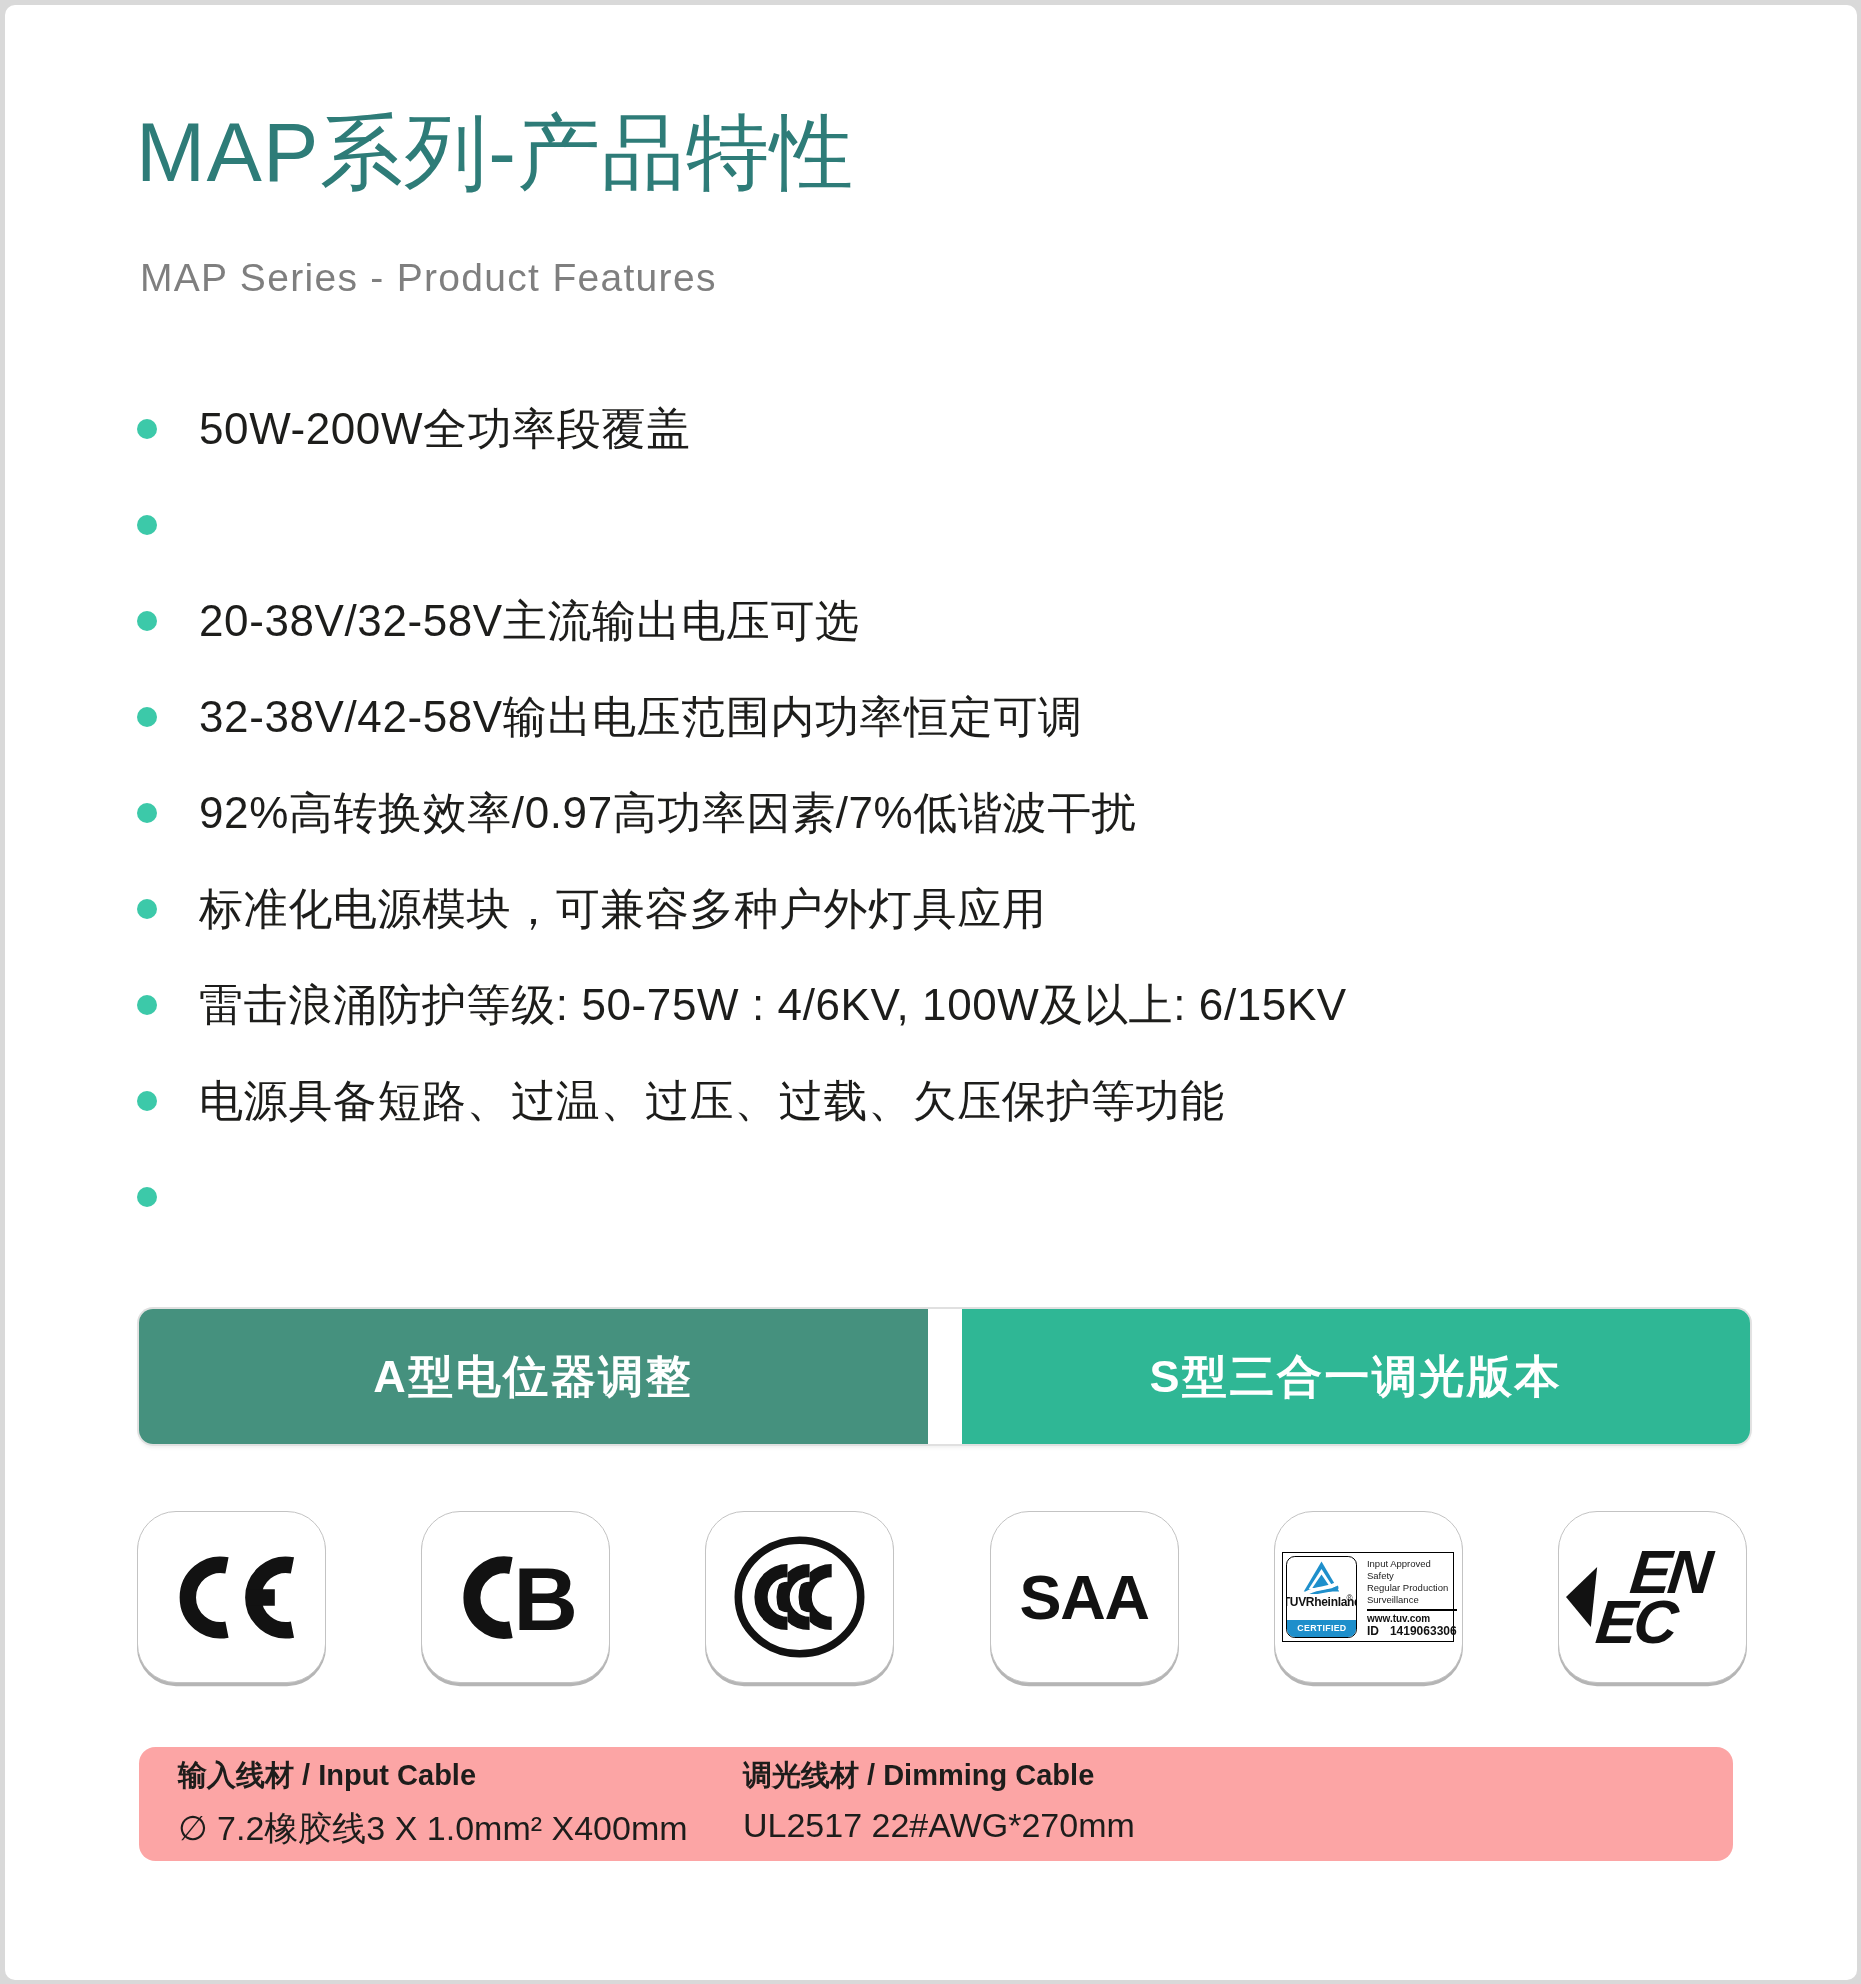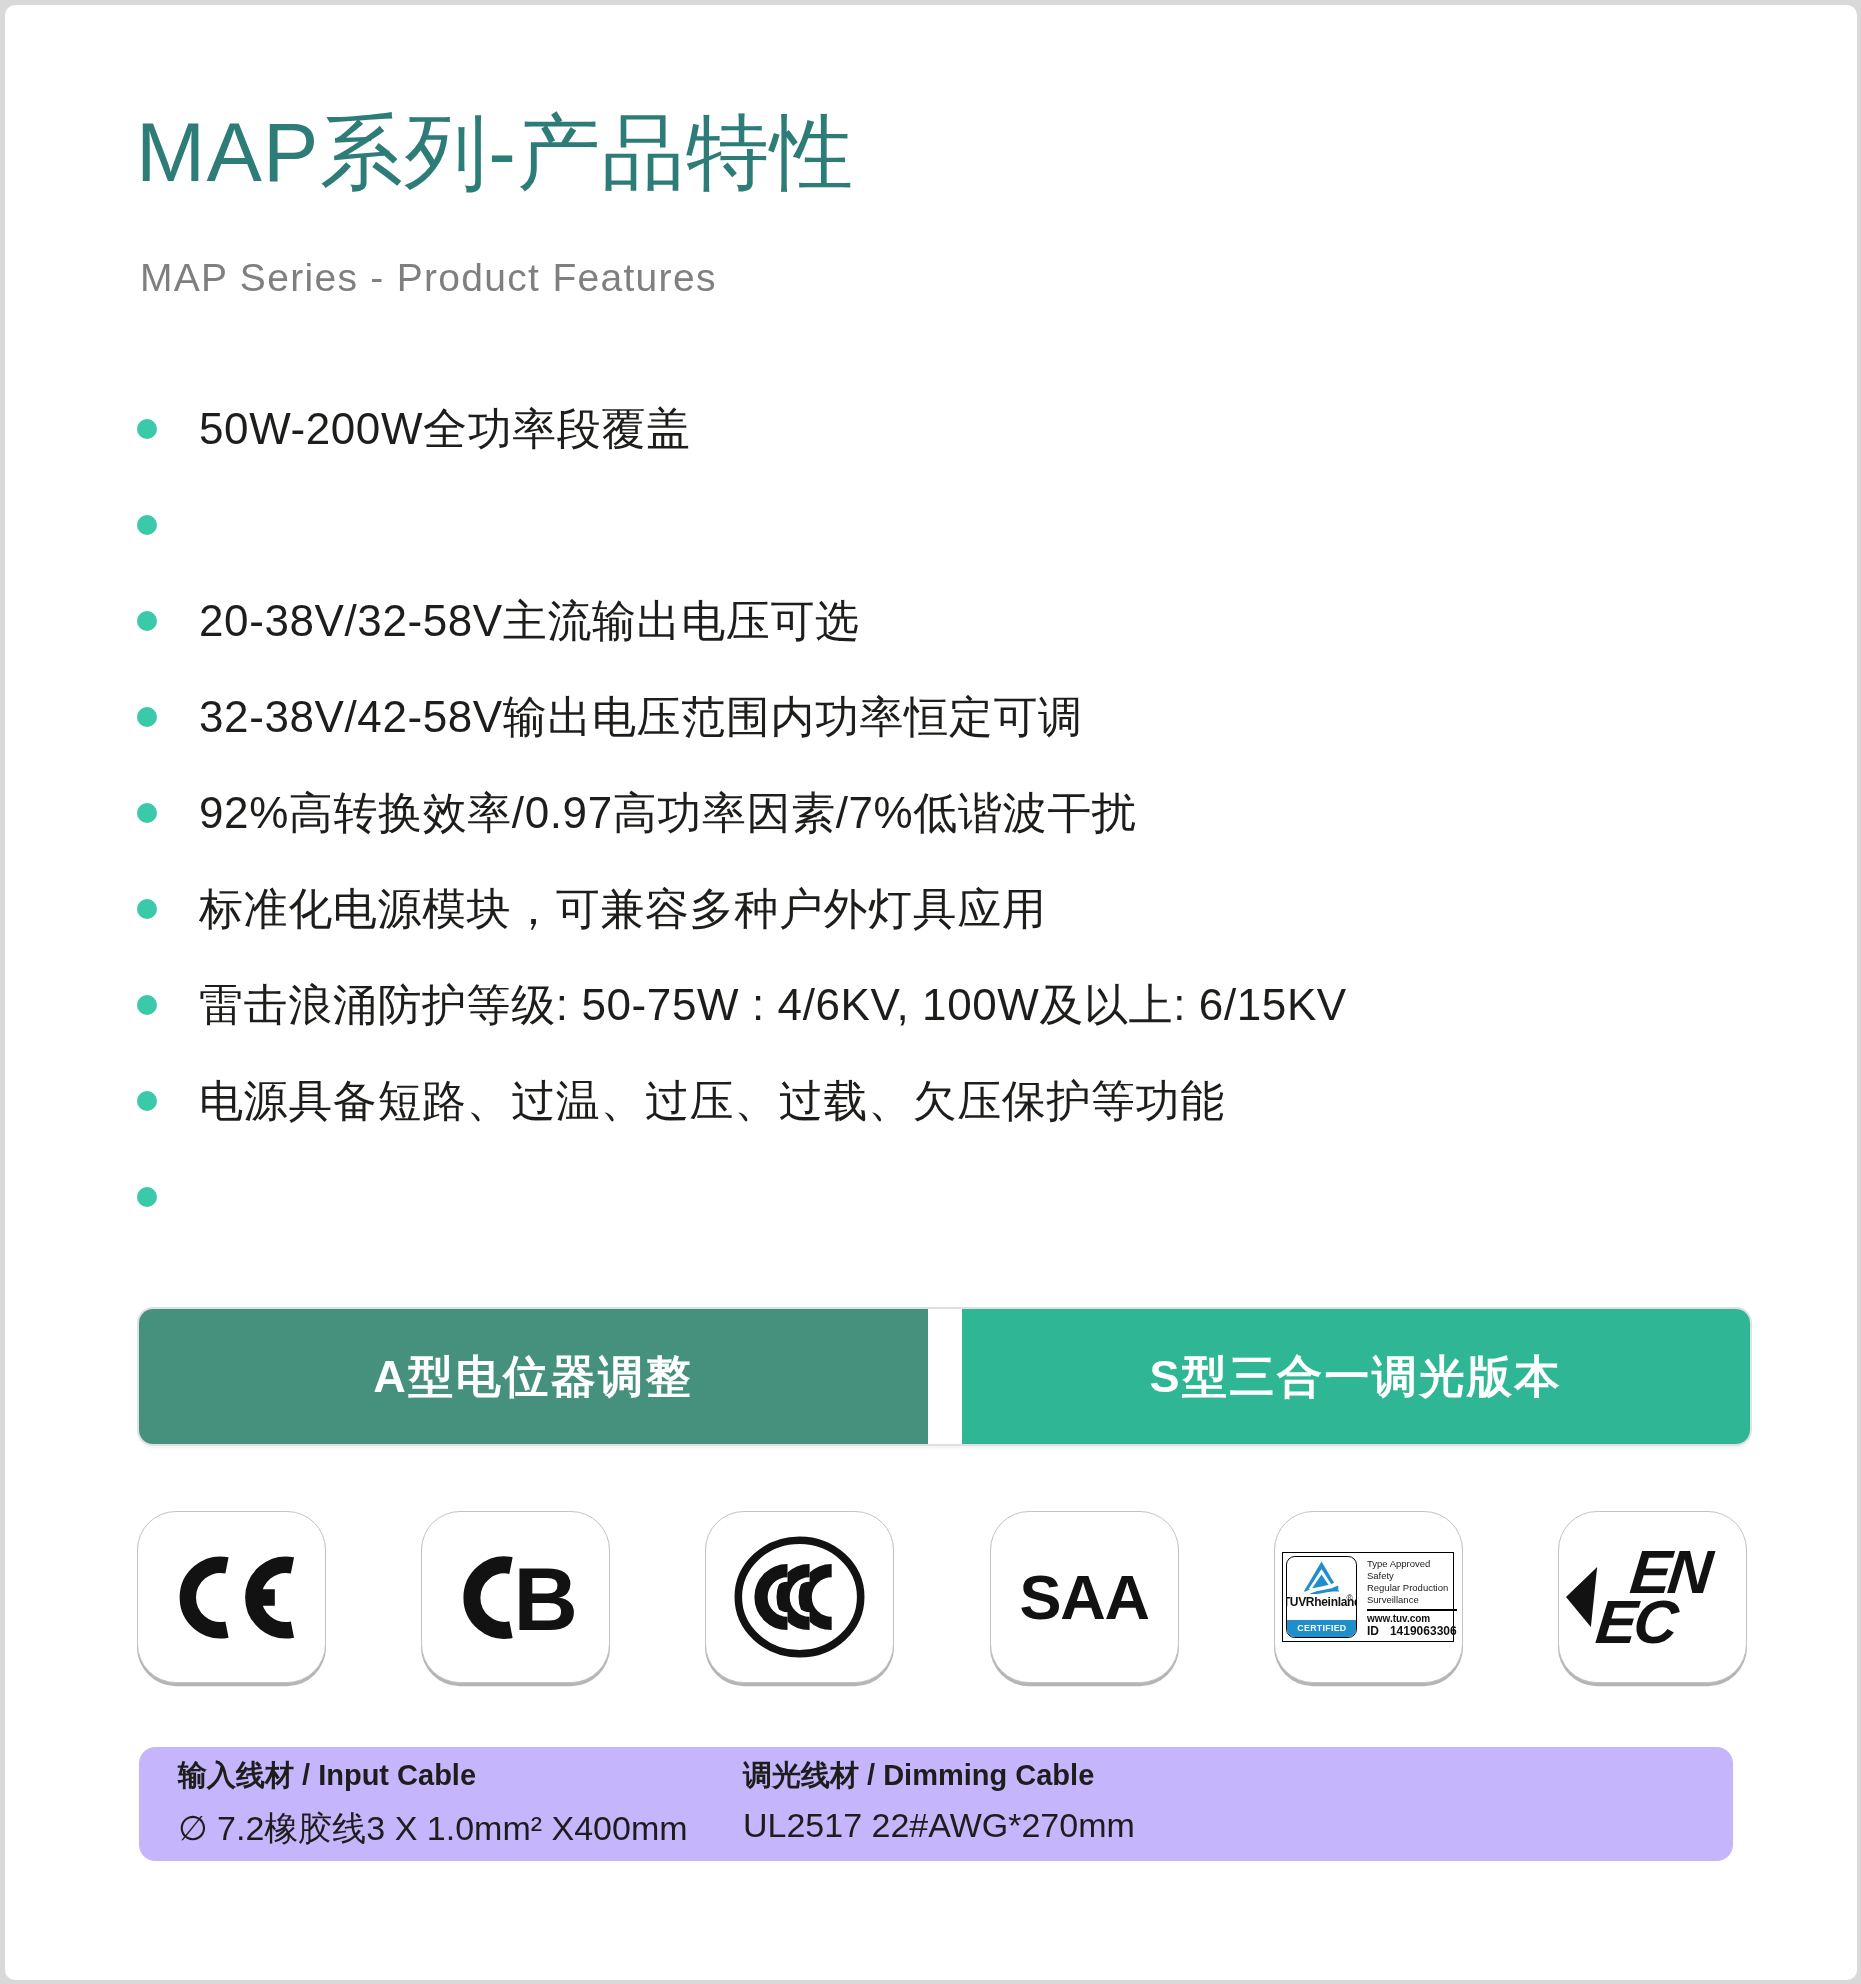--- a/index.html
+++ b/index.html
@@ -113,21 +113,21 @@
   .tuv-right {
     flex:1; padding:5px 3.8px 3.2px 6.3px; display:flex; flex-direction:column;
   }
   .tuv-line { font-size:9.5px; line-height:1.25; color:#222; white-space:nowrap; }
   .tuv-rule { border-top:2.5px solid #000; margin:3.2px 0 2.5px; }
   .tuv-www { font-size:10px; font-weight:bold; color:#111; }
   .tuv-id { font-size:12px; font-weight:bold; color:#111; display:flex; gap:11px; }
   
   .cablebar {
     position:absolute; left:134px; top:1742px; width:1594px; height:114px;
-    background:#c4b5fd; border-radius:16.4px;
+    background:#fca5a5; border-radius:16.4px;
     display:grid; grid-template-columns:565px 563px auto;
     align-content:center; padding-left:39px;
   }
   .cab-label { font-size:29px; font-weight:bold; color:#1d1d1b; white-space:nowrap; }
   .cab-value { font-size:34px; color:#1d1d1b; margin-top:10px; white-space:nowrap; }
 </style>
 </head>
 <body>
 
 <div class="sheet">
@@ -221,21 +221,21 @@
             <polygon points="30,13 51,46 9,46" fill="#ffffff"></polygon>
             <polygon points="30,22 45,44 15,44" fill="#1E8FCB"></polygon>
             <path d="M4 50 C20 40 40 44 58 32 L59 38 C44 50 22 48 8 54 Z" fill="#ffffff"></path>
             <path d="M10 54 C26 46 44 48 57 40 L58 45 C46 52 28 52 16 56 Z" fill="#1E8FCB"></path>
           </svg>
           <span class="tuv-reg">®</span>
           <span class="tuv-brand">TUVRheinland</span>
           <div class="tuv-cert">CERTIFIED</div>
         </div>
         <div class="tuv-right">
-          <span class="tuv-line">Type Approved</span>
+          <span class="tuv-line">Input Approved</span>
           <span class="tuv-line">Safety</span>
           <span class="tuv-line">Regular Production</span>
           <span class="tuv-line">Surveillance</span>
           <div class="tuv-rule"></div>
           <span class="tuv-www">www.tuv.com</span>
           <span class="tuv-id">
             <span>ID</span>
             <span>1419063306</span>
           </span>
         </div>

